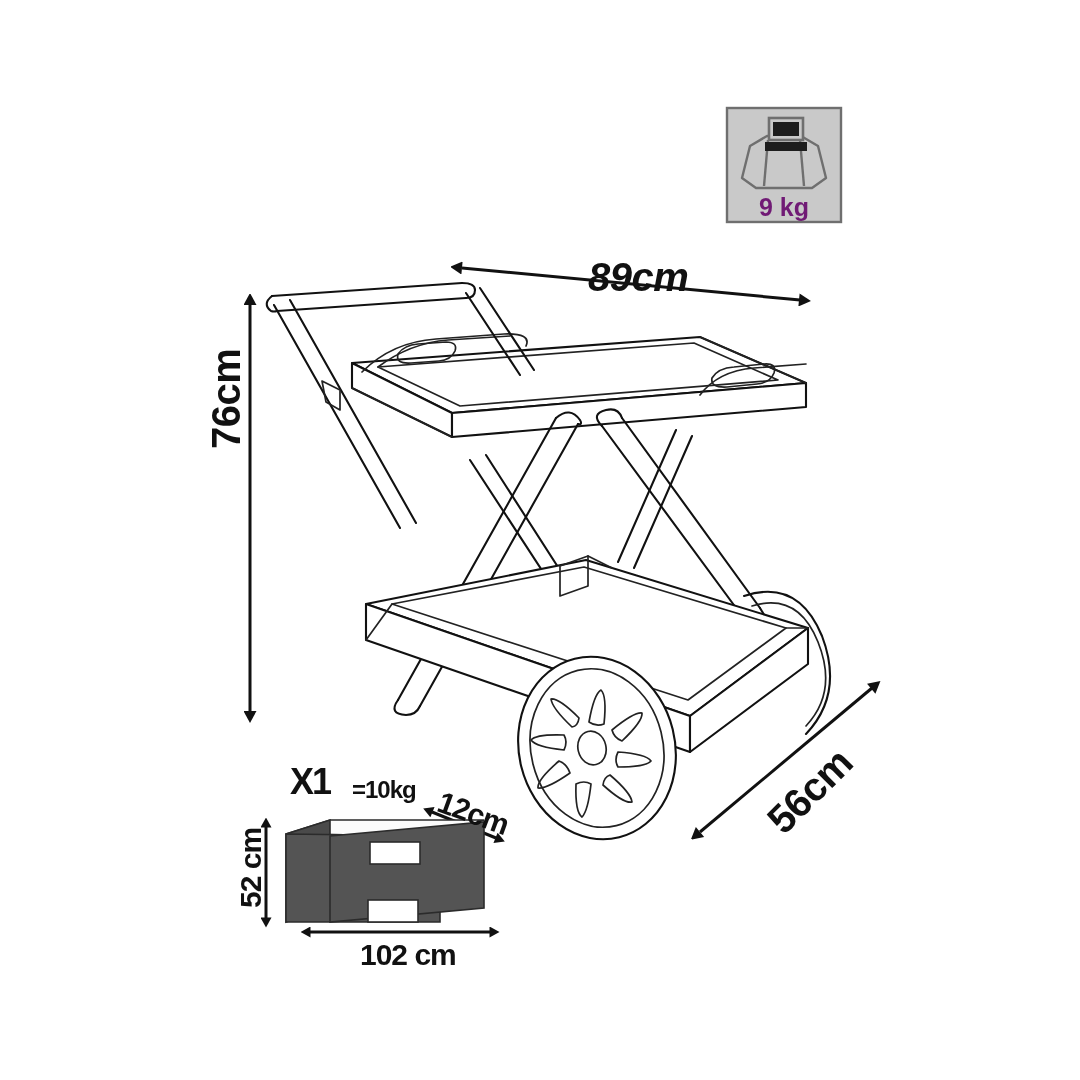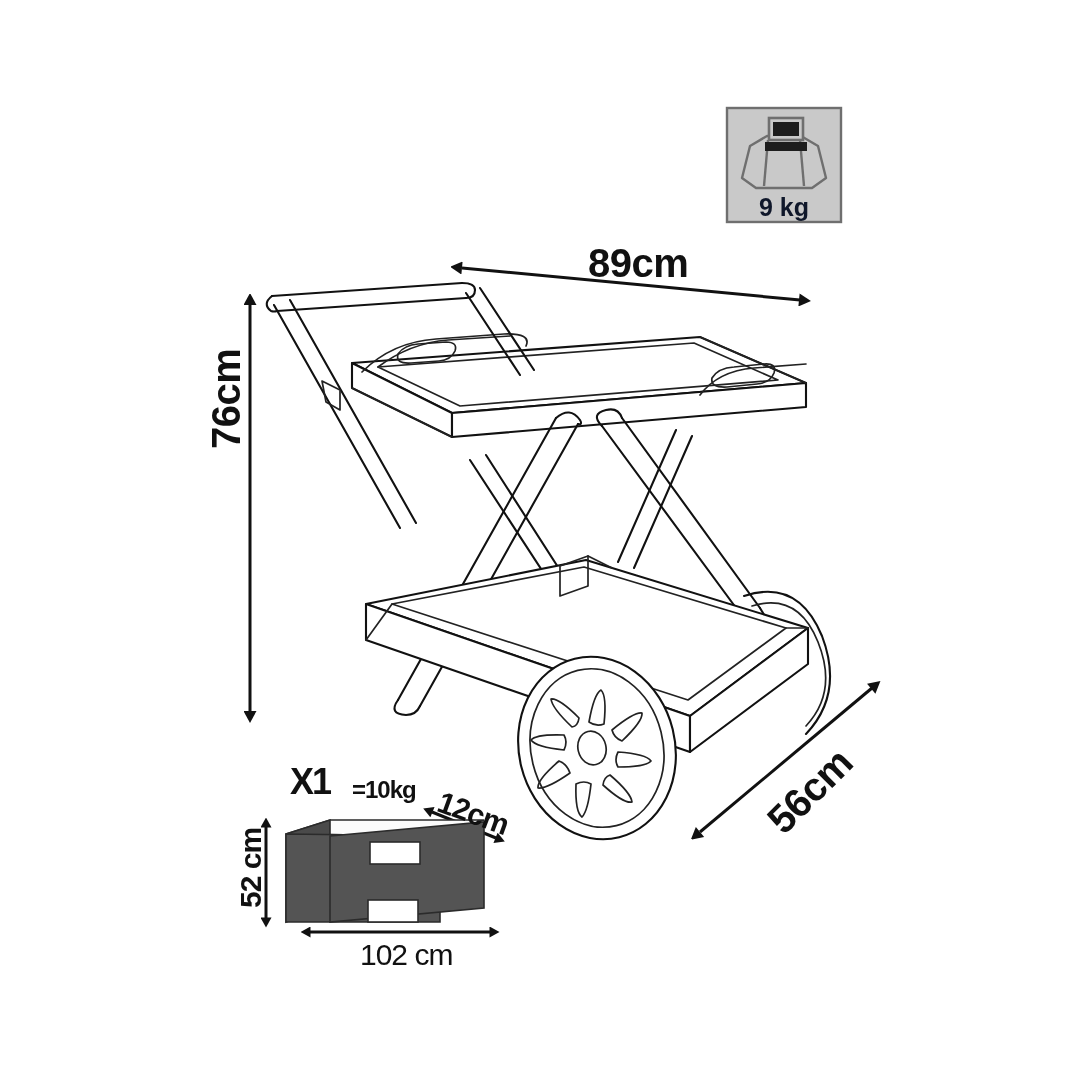--- a/index.html
+++ b/index.html
@@ -76,45 +76,45 @@
 
   
   .txt {
     position: absolute;
     white-space: nowrap;
     font-family: "Liberation Sans", sans-serif;
     color: #111111;
     line-height: 1;
     letter-spacing: -0.5px;
   }
-  #label-width  { left: 588px; top: 243px; font-size: 40px; font-weight: 700; }
+  #label-width  { left: 588px; top: 257px; font-size: 40px; font-weight: 700; font-style: italic; }
   #label-height { left: 206px; top: 449px; font-size: 40px; font-weight: 700;
                   transform: rotate(-90deg); transform-origin: left top; }
   #label-depth  { left: 760px; top: 812px; font-size: 40px; font-weight: 700;
                   transform: rotate(-45deg); transform-origin: left top; }
 
   #label-qty    { left: 290px; top: 764px; font-size: 36px; font-weight: 700;
                   letter-spacing: -2px; }
   #label-qty-weight { left: 352px; top: 778px; font-size: 24px; font-weight: 600;
                   letter-spacing: -1px; }
   #label-pack-depth { left: 444px; top: 787px; font-size: 30px; font-weight: 600;
                   transform: rotate(20deg); transform-origin: left top; letter-spacing: -1px; }
   #label-pack-height { left: 236px; top: 908px; font-size: 30px; font-weight: 600;
                   transform: rotate(-90deg); transform-origin: left top; letter-spacing: -1px; }
-  #label-pack-width { left: 360px; top: 940px; font-size: 30px; font-weight: 400;
+  #label-pack-width { left: 360px; top: 940px; font-size: 30px; font-weight: 700;
                   letter-spacing: -1px; }
 
   #label-badge-weight {
     position: absolute;
     left: 733px; top: 193px;
     width: 102px;
     text-align: center;
     font-size: 25px;
     font-weight: 600;
-    color: #0f172a;
+    color: #701a75;
     font-family: "Liberation Sans", sans-serif;
   }
 </style>
 </head>
 <body>
 
 <div id="diagram-root">
 
   <svg class="layer" viewBox="0 0 1080 1080">
 

